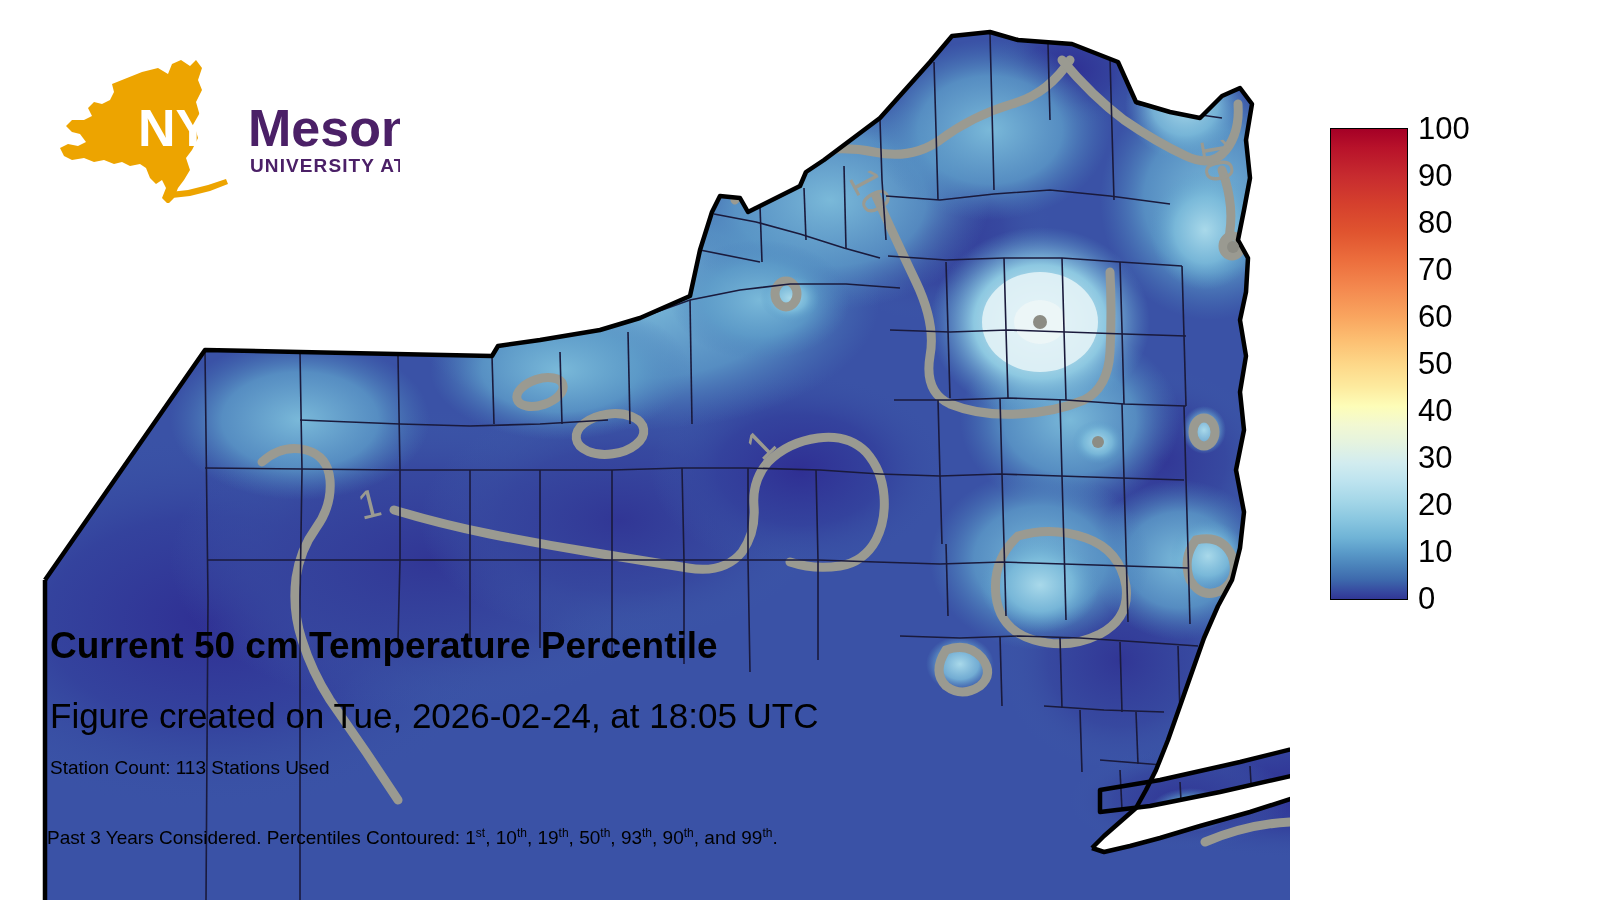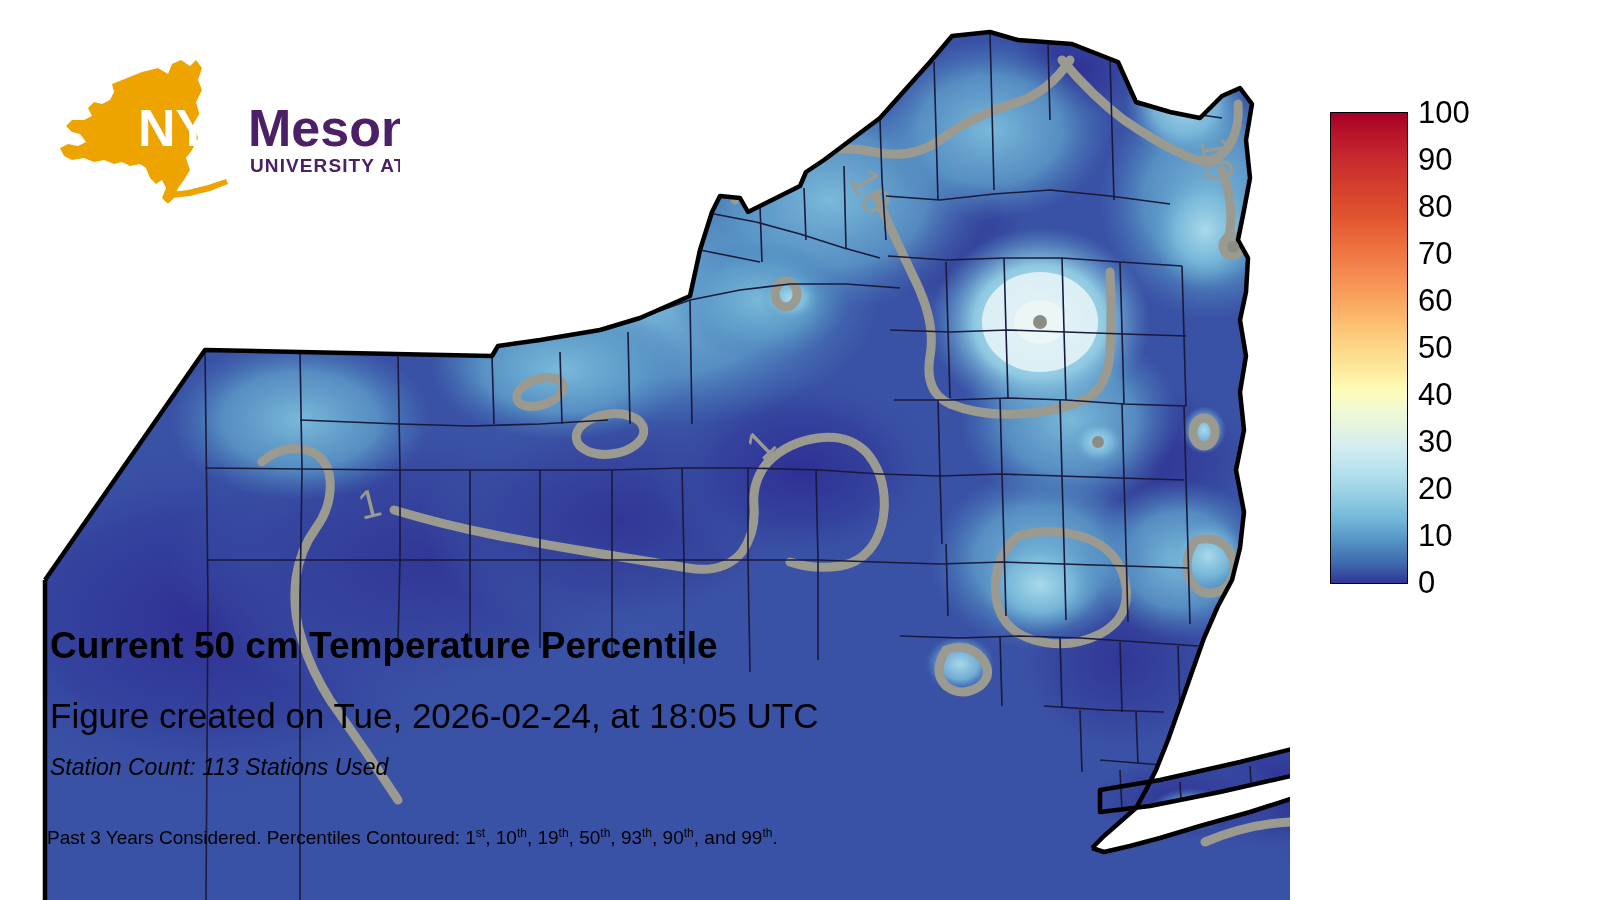--- a/index.html
+++ b/index.html
@@ -9,21 +9,21 @@
 
   
   #logo{position:absolute;left:50px;top:58px;width:350px;height:145px;}
   #logo svg{display:block;}
 
   
   #map-area{position:absolute;left:0;top:0;width:1290px;height:900px;}
   #map-svg{display:block;width:1290px;height:900px;}
 
   
-  #colorbar-wrap{position:absolute;left:1330px;top:112px;width:250px;height:480px;padding-left:8px;}
+  #colorbar-wrap{position:absolute;left:1330px;top:128px;width:250px;height:480px;padding-left:8px;}
   #cbar{position:absolute;left:0;top:0;width:78px;height:472px;
         border:1px solid #000;box-sizing:border-box;
         background:linear-gradient(to bottom,
           #a50026 0%,
           #b8122a 4%,
           #c72b2f 10%,
           #d5402d 16%,
           #e0542f 22%,
           #ec6e3d 28%,
           #f4894f 34%,
@@ -46,22 +46,22 @@
           #313695 100%);}
   #cbar-ticks{position:absolute;left:88px;top:0;width:160px;height:472px;}
   .cbar-tick{position:absolute;left:0;font-size:31px;line-height:31px;
              letter-spacing:0px;white-space:nowrap;}
 
   
   #title{position:absolute;left:50px;top:625px;font-size:37px;line-height:42px;
          white-space:nowrap;font-weight:bold;}
   #created{position:absolute;left:50px;top:700px;font-size:35px;line-height:31px;
            white-space:nowrap;}
-  #stations{position:absolute;left:50px;top:752px;font-size:23px;line-height:31px;
-            white-space:nowrap;font-style:italic;}
+  #stations{position:absolute;left:50px;top:752px;font-size:19px;line-height:31px;
+            white-space:nowrap;}
   #footnote{position:absolute;left:47px;top:826px;font-size:19px;line-height:24px;
             white-space:nowrap;}
   #footnote sup{font-size:12px;vertical-align:super;line-height:0;}
 </style>
 </head>
 <body>
 
 <div id="logo">
   <svg viewBox="0 0 350 145" width="350" height="145">
 

